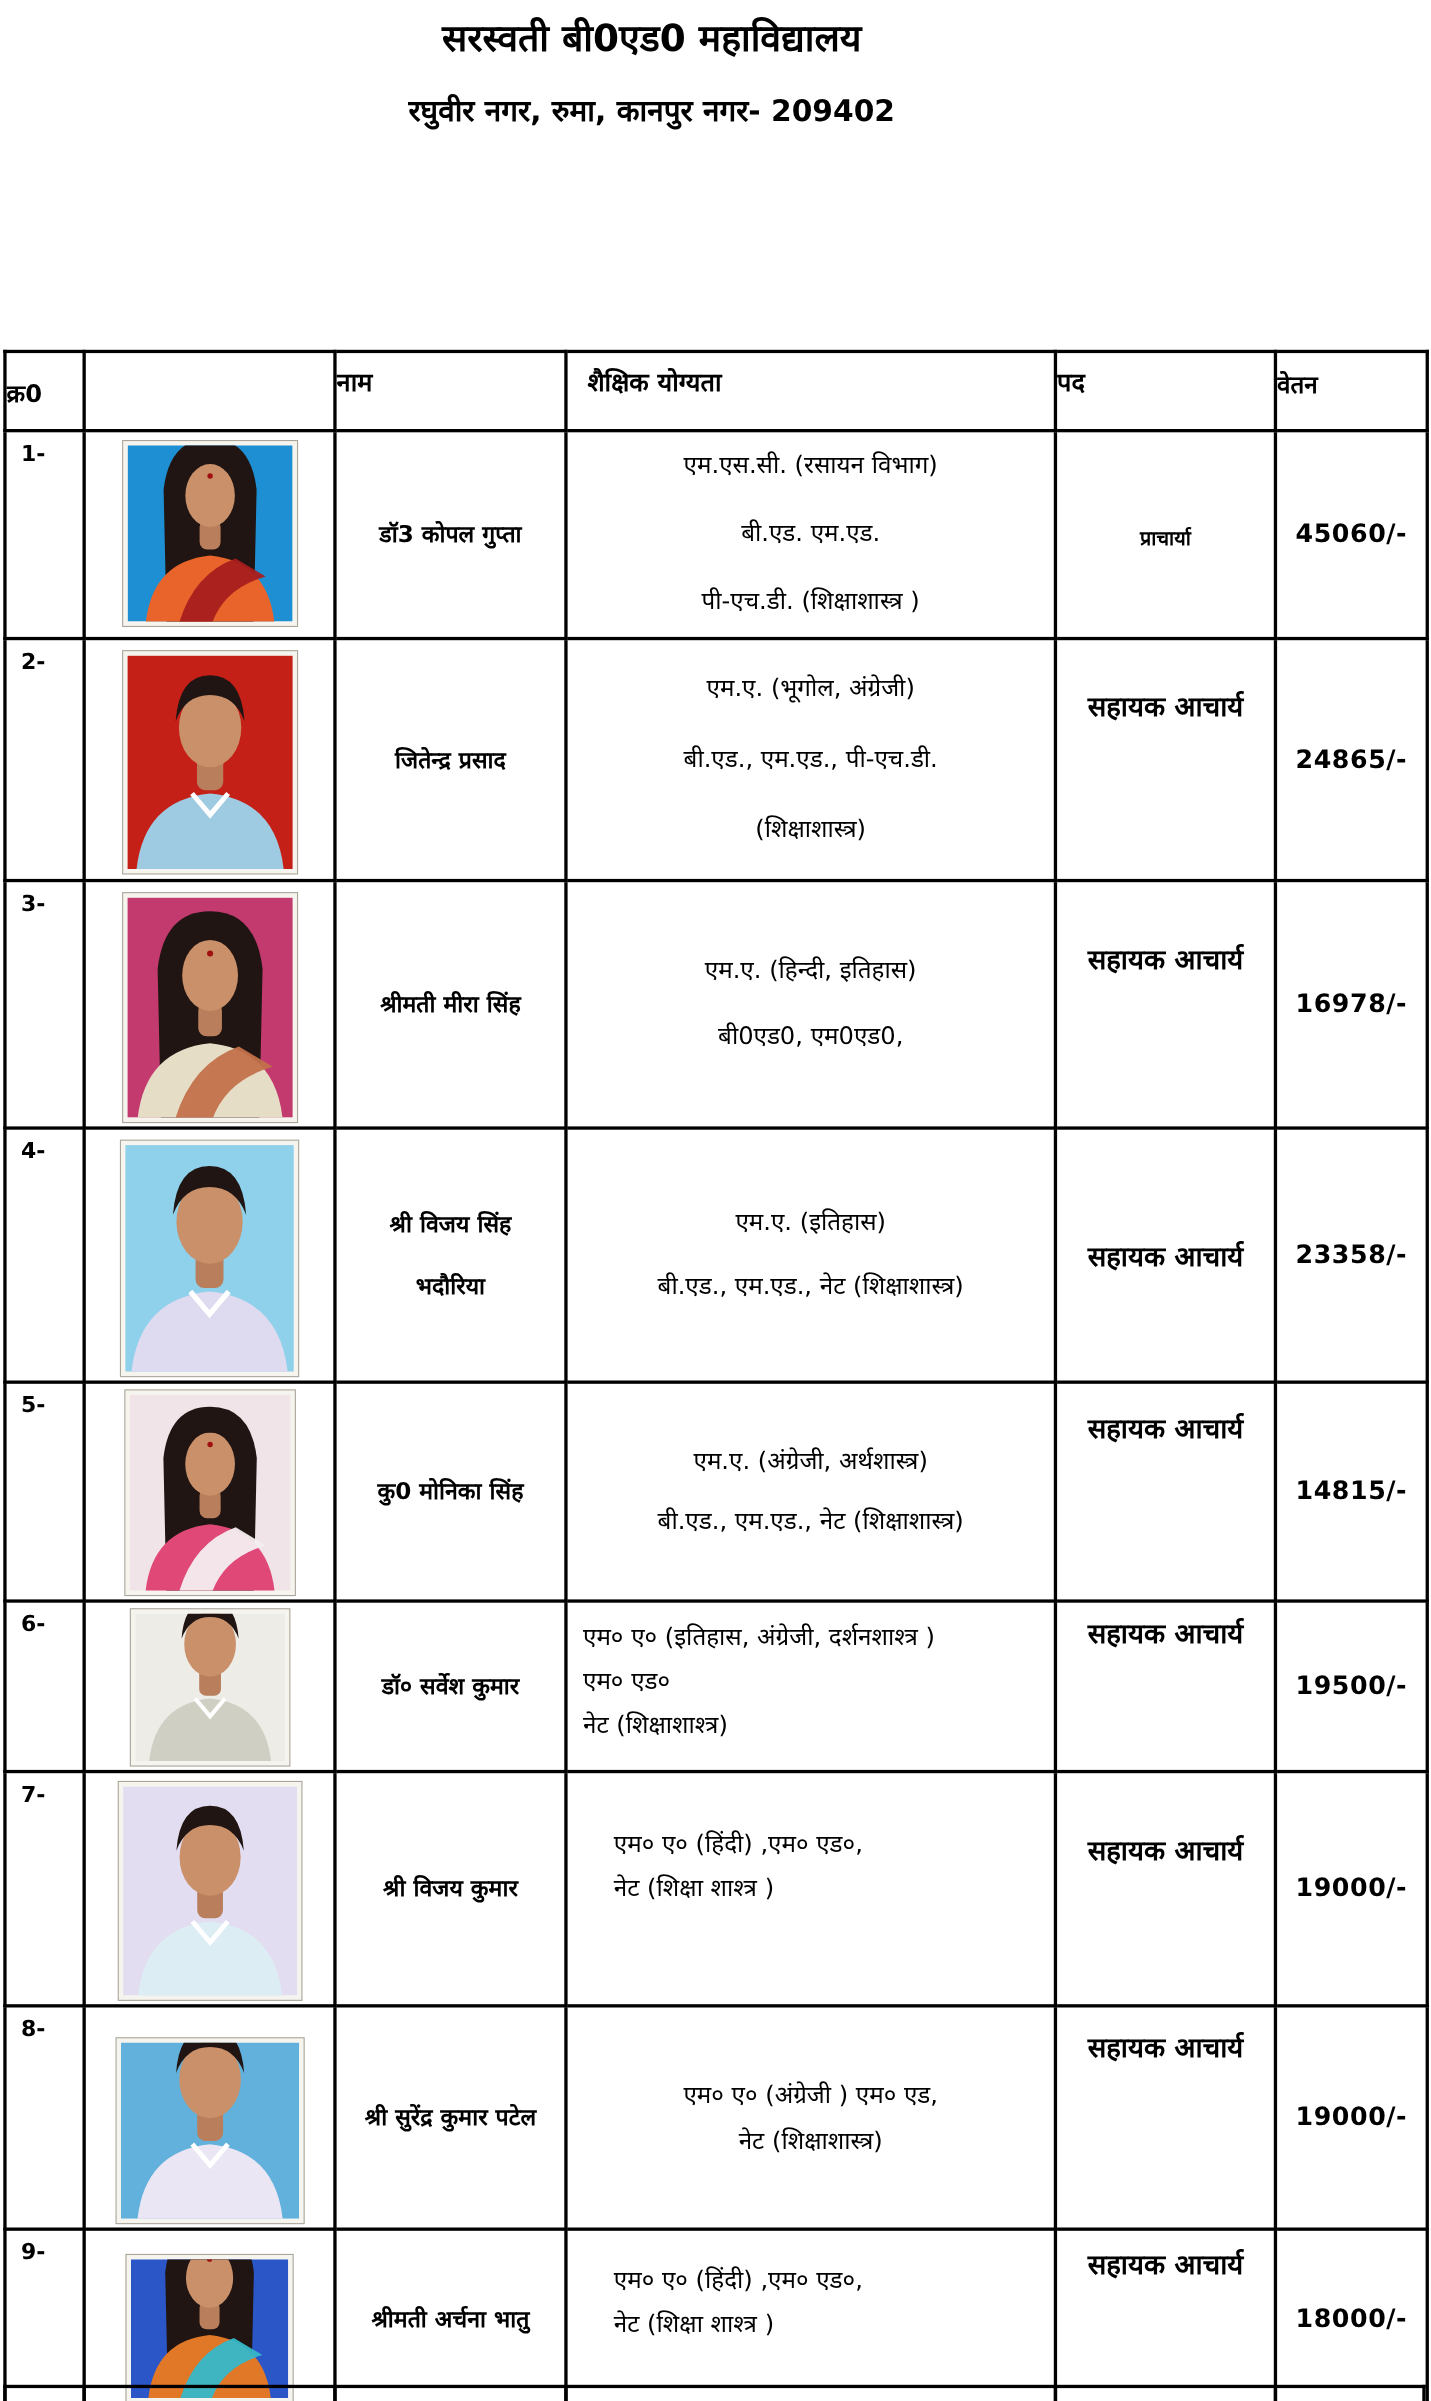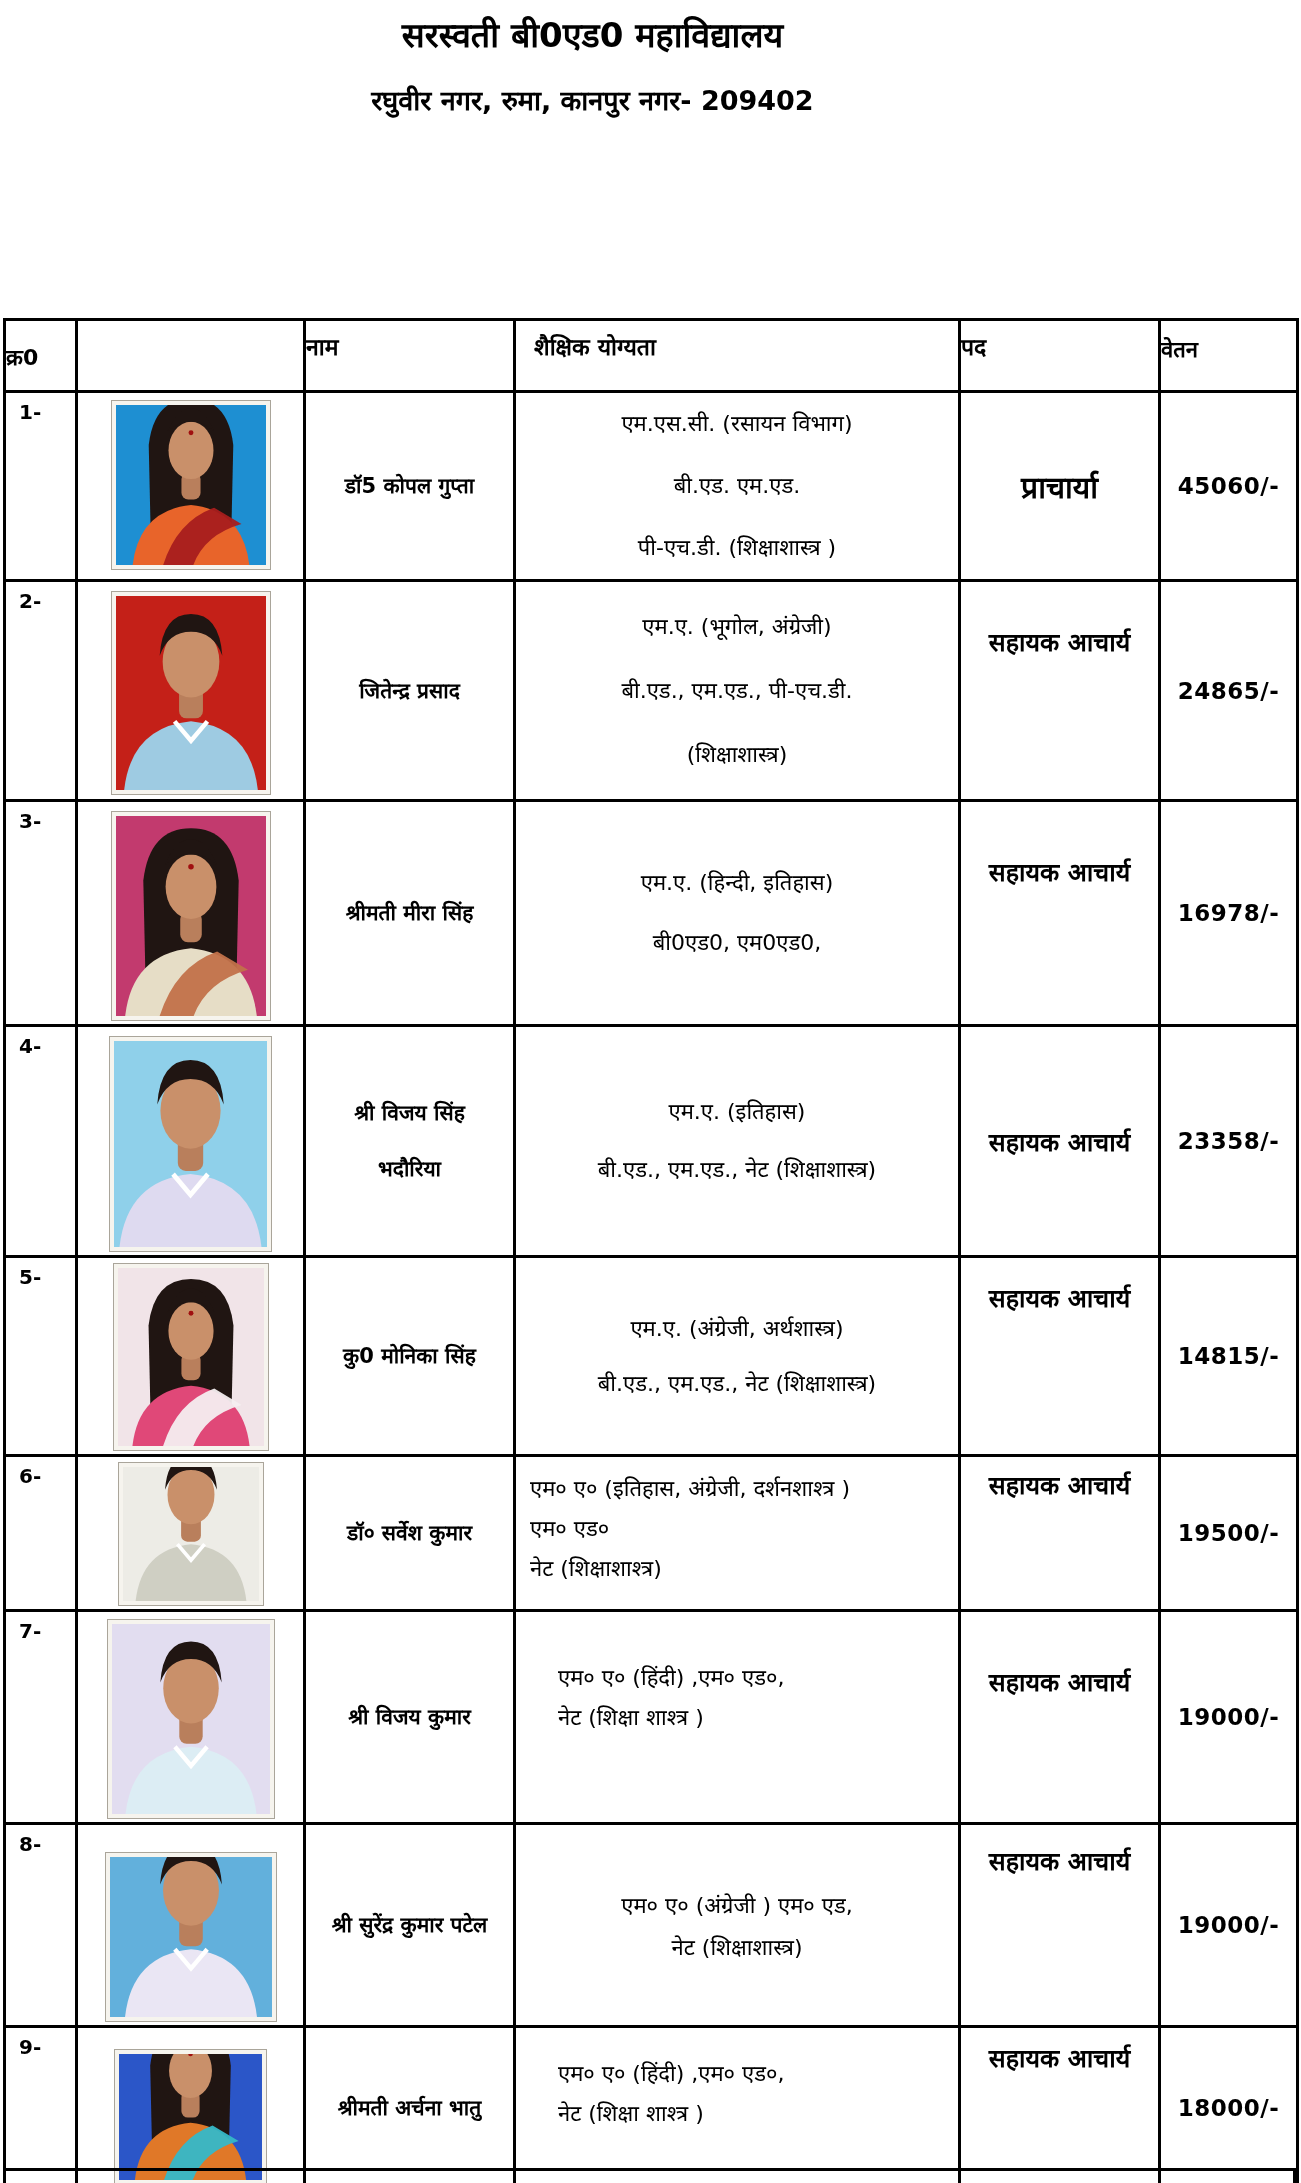--- a/index.html
+++ b/index.html
@@ -76,28 +76,28 @@
               <rect width="110" height="130" fill="#1e8fd2"></rect>
               <path d="M26 132 L24 42 Q28 8 55 8 Q82 8 86 42 L84 132 Z" fill="#201512"></path>
               <path d="M55 86 Q16 90 12 132 L98 132 Q94 90 55 86 Z" fill="#e8642a"></path>
               <path d="M34 132 Q44 98 72 88 L92 100 Q64 108 56 132 Z" fill="#a81d1d" opacity="0.95"></path>
               <rect x="48" y="62" width="14" height="20" rx="5" fill="#b97f5c"></rect>
               <ellipse cx="55" cy="46" rx="16.5" ry="21" fill="#c9906a"></ellipse>
               <path d="M38 32 Q45 15 55 15 Q65 15 72 32 Q63 24 55 25 Q47 24 38 32 Z" fill="#201512"></path>
               <circle cx="55" cy="33" r="1.8" fill="#a01010"></circle>
             </svg></div></td>
         <td class="c-name">
-          <div class="name-line">डॉ5 कोपल गुप्ता</div>
+          <div class="name-line">डॉ3 कोपल गुप्ता</div>
         </td>
         <td class="c-qual">
           <div class="qual-line" style="line-height: 62px;">एम.एस.सी. (रसायन विभाग)</div>
           <div class="qual-line" style="line-height: 62px;">बी.एड. एम.एड.</div>
           <div class="qual-line" style="line-height: 62px;">पी-एच.डी. (शिक्षाशास्त्र )</div>
         </td>
-        <td class="c-post"><span class="post-text" style="font-size: 30px;">प्राचार्या</span></td>
+        <td class="c-post"><span class="post-text" style="font-size: 18px;">प्राचार्या</span></td>
         <td class="c-salary">45060/-</td>
       </tr>
       <tr style="height: 220px;">
         <td class="c-sno">2-</td>
         <td class="c-photo"><div class="photo-frame" style="margin-top: 10px;"><svg xmlns="http://www.w3.org/2000/svg" width="150" height="194" viewBox="0 0 110 130" preserveAspectRatio="xMidYMax slice">
               <rect width="110" height="130" fill="#c42018"></rect>
               <path d="M55 84 Q14 88 10 132 L100 132 Q96 88 55 84 Z" fill="#9ecbe2"></path>
               <path d="M44 84 L55 97 L66 84" fill="none" stroke="#ffffff" stroke-width="3"></path>
               <rect x="47" y="60" width="16" height="22" rx="5" fill="#b97f5c"></rect>
               <ellipse cx="55" cy="44" rx="19" ry="24" fill="#c9906a"></ellipse>

